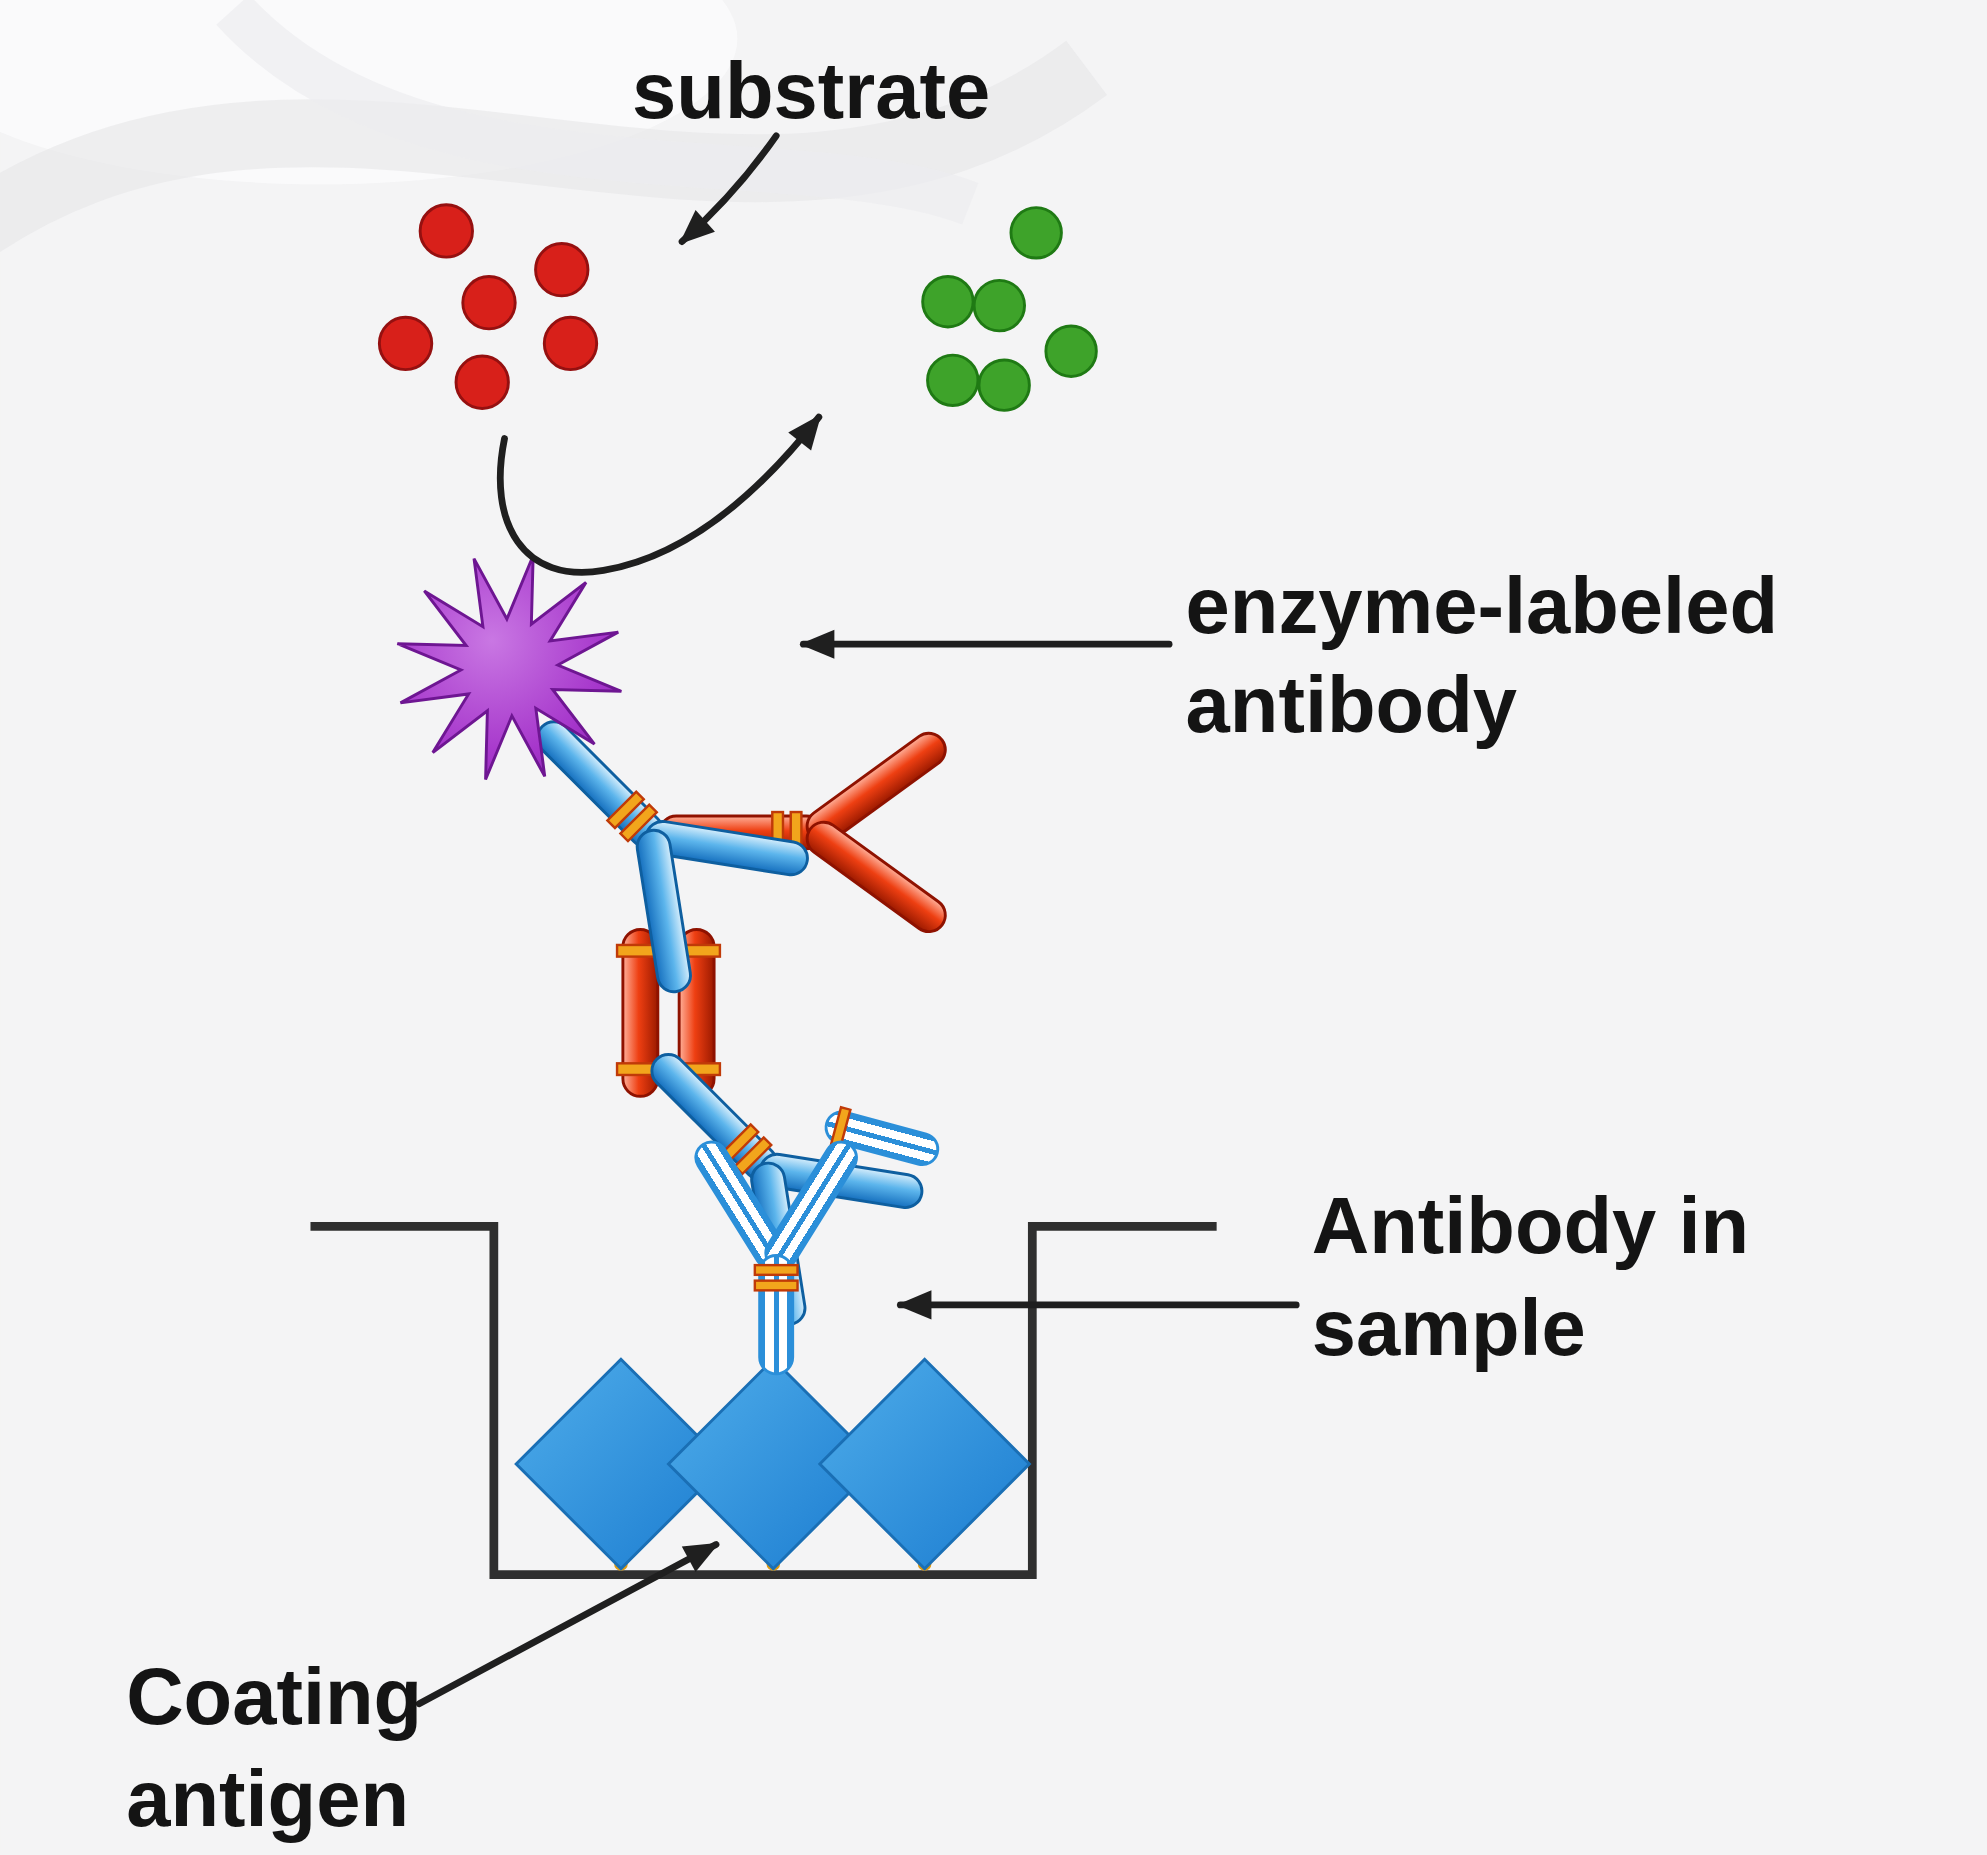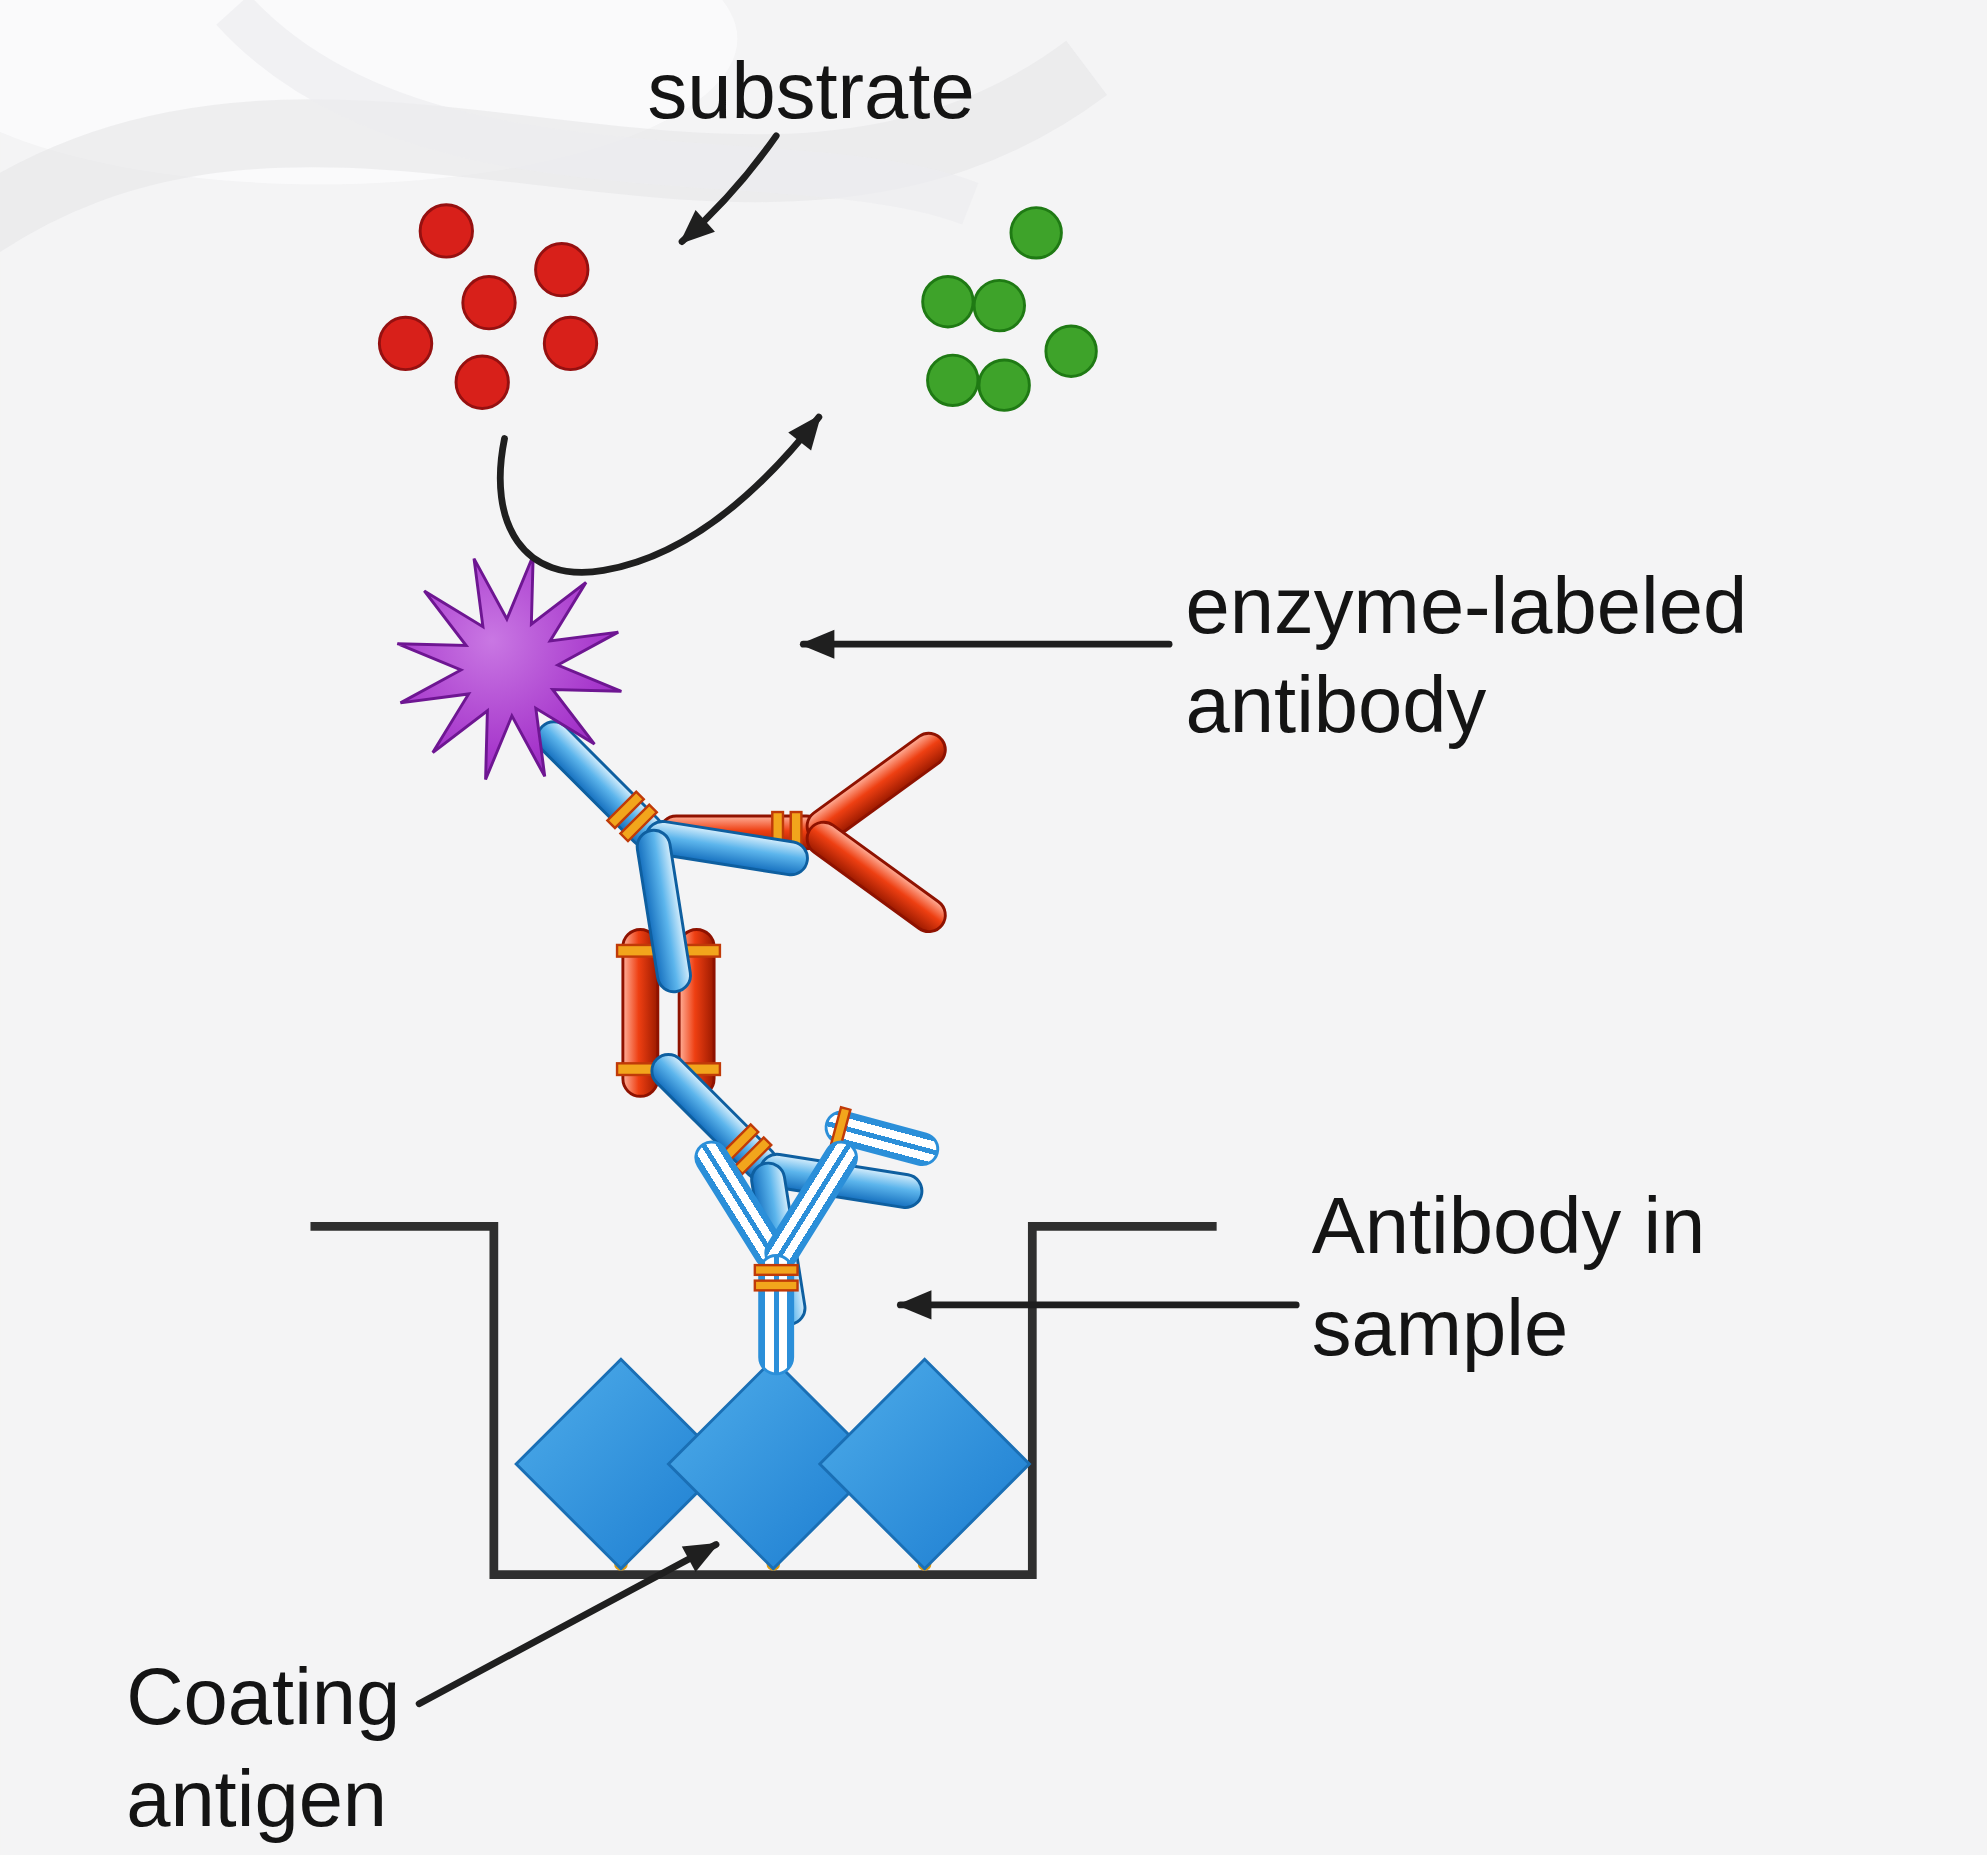--- a/index.html
+++ b/index.html
@@ -1,19 +1,20 @@
 <!DOCTYPE html>
 <html><head>
 <meta charset="utf-8">
 <style>
   html,body{margin:0;padding:0;background:#e9e9ea;}
   .stage{
     width:1987px;height:1855px;position:relative;
     background:#fef9c3;overflow:hidden;
     font-family:"Liberation Sans", sans-serif;
+    font-weight:bold;
   }
   svg{display:block;}
   text.lbl{
     font-family:"Liberation Sans", sans-serif;
     font-size:82px;
     fill:#141414;
   }
   .arrow{stroke:#1f1f1f;stroke-width:7;fill:none;stroke-linecap:round;}
   .well{stroke:#2f2f2f;stroke-width:9;fill:none;stroke-linejoin:miter;}
   .hinge{fill:#f2a51c;stroke:#c03a08;stroke-width:2.5;}

